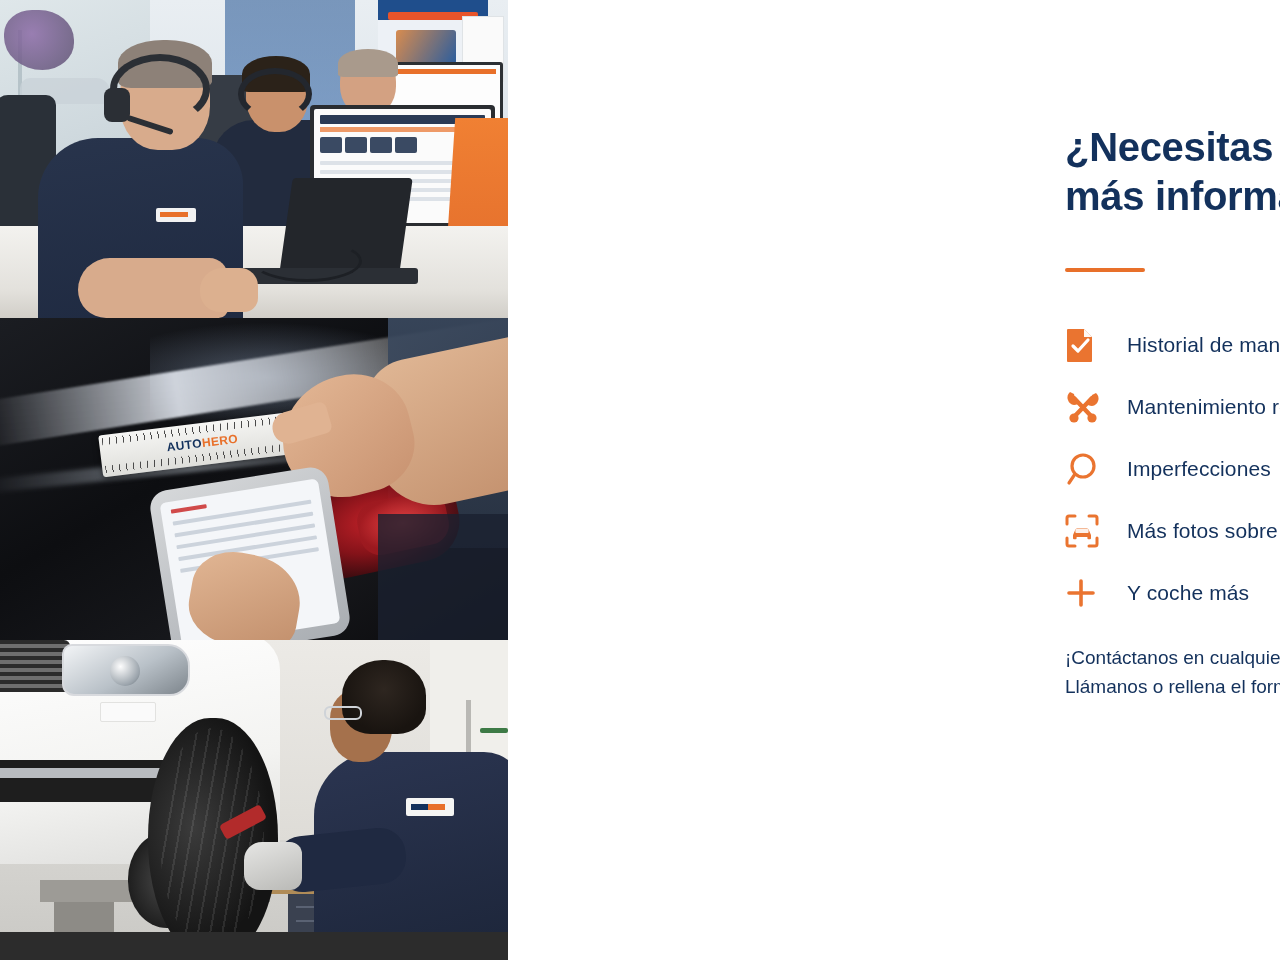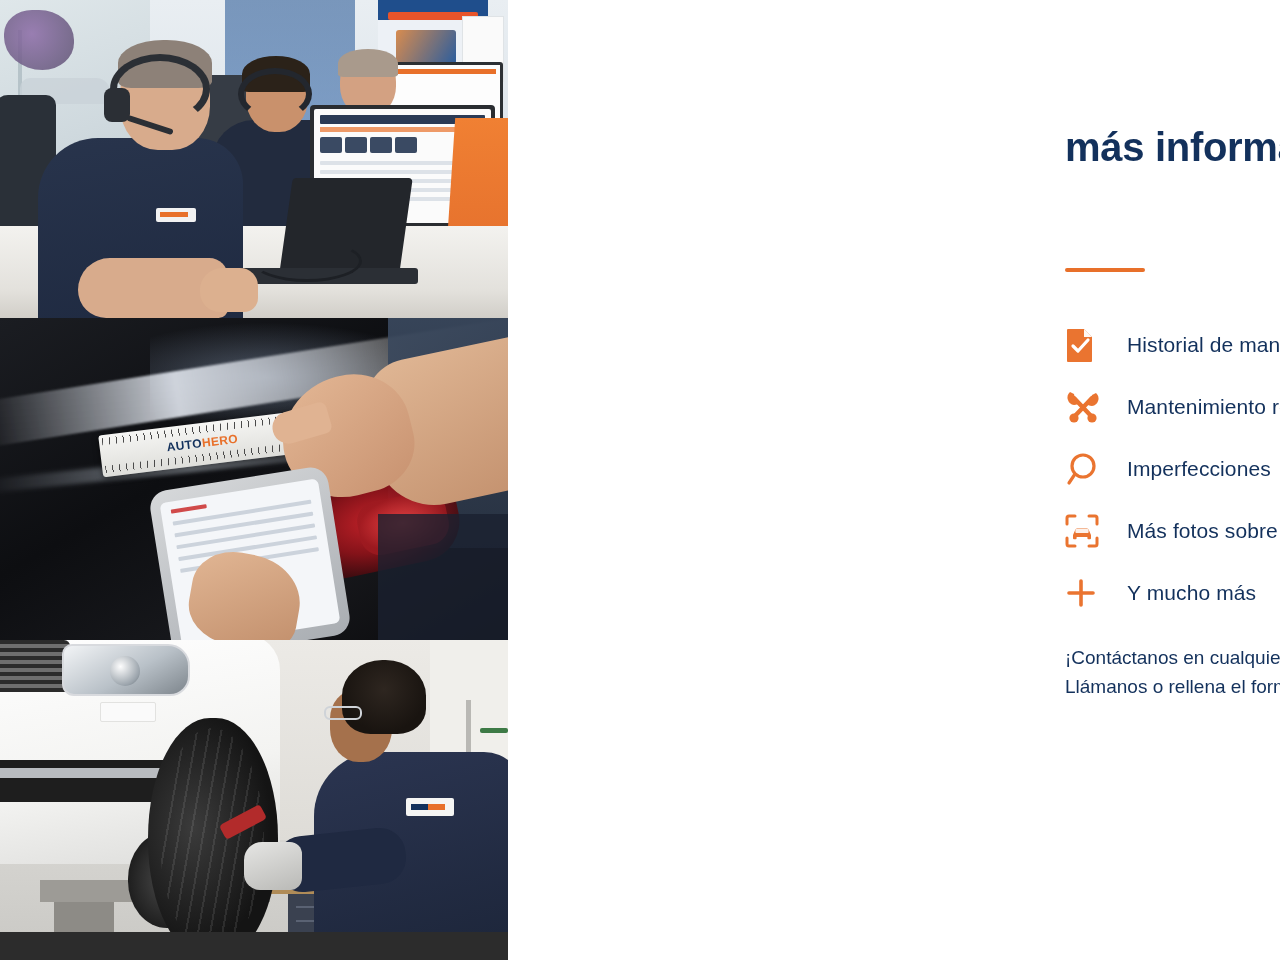--- a/index.html
+++ b/index.html
@@ -285,20 +285,21 @@
         <div class="p3-glove"></div>
         <div class="p3-tool"></div>
       </div>
       <div class="p3-floor"></div>
     </div>
   </div>
 
   <div class="content">
 
     <h1 class="headline">
+      <span class="l1">¿Necesitas</span>
       <span class="l2">más información?</span>
     </h1>
 
     <div class="rule"></div>
 
     <div class="features">
 
       <div class="feat">
         <span class="ic">
           <svg width="30" height="34" viewBox="0 0 30 34" aria-hidden="true">
@@ -354,21 +355,21 @@
 
       <div class="feat">
         <span class="ic">
           <svg width="32" height="32" viewBox="0 0 32 32" aria-hidden="true">
             <g stroke="#ea7430" stroke-width="3.6" stroke-linecap="round">
               <line x1="16" y1="4" x2="16" y2="28"></line>
               <line x1="4" y1="16" x2="28" y2="16"></line>
             </g>
           </svg>
         </span>
-        <span class="lbl">Y mucho más</span>
+        <span class="lbl">Y coche más</span>
       </div>
     </div>
 
     <p class="contact">
       <span>¡Contáctanos en cualquier momento para más información!</span>
       <span>Llámanos o rellena el formulario de contacto.</span>
     </p>
 
   </div>
 </div>

